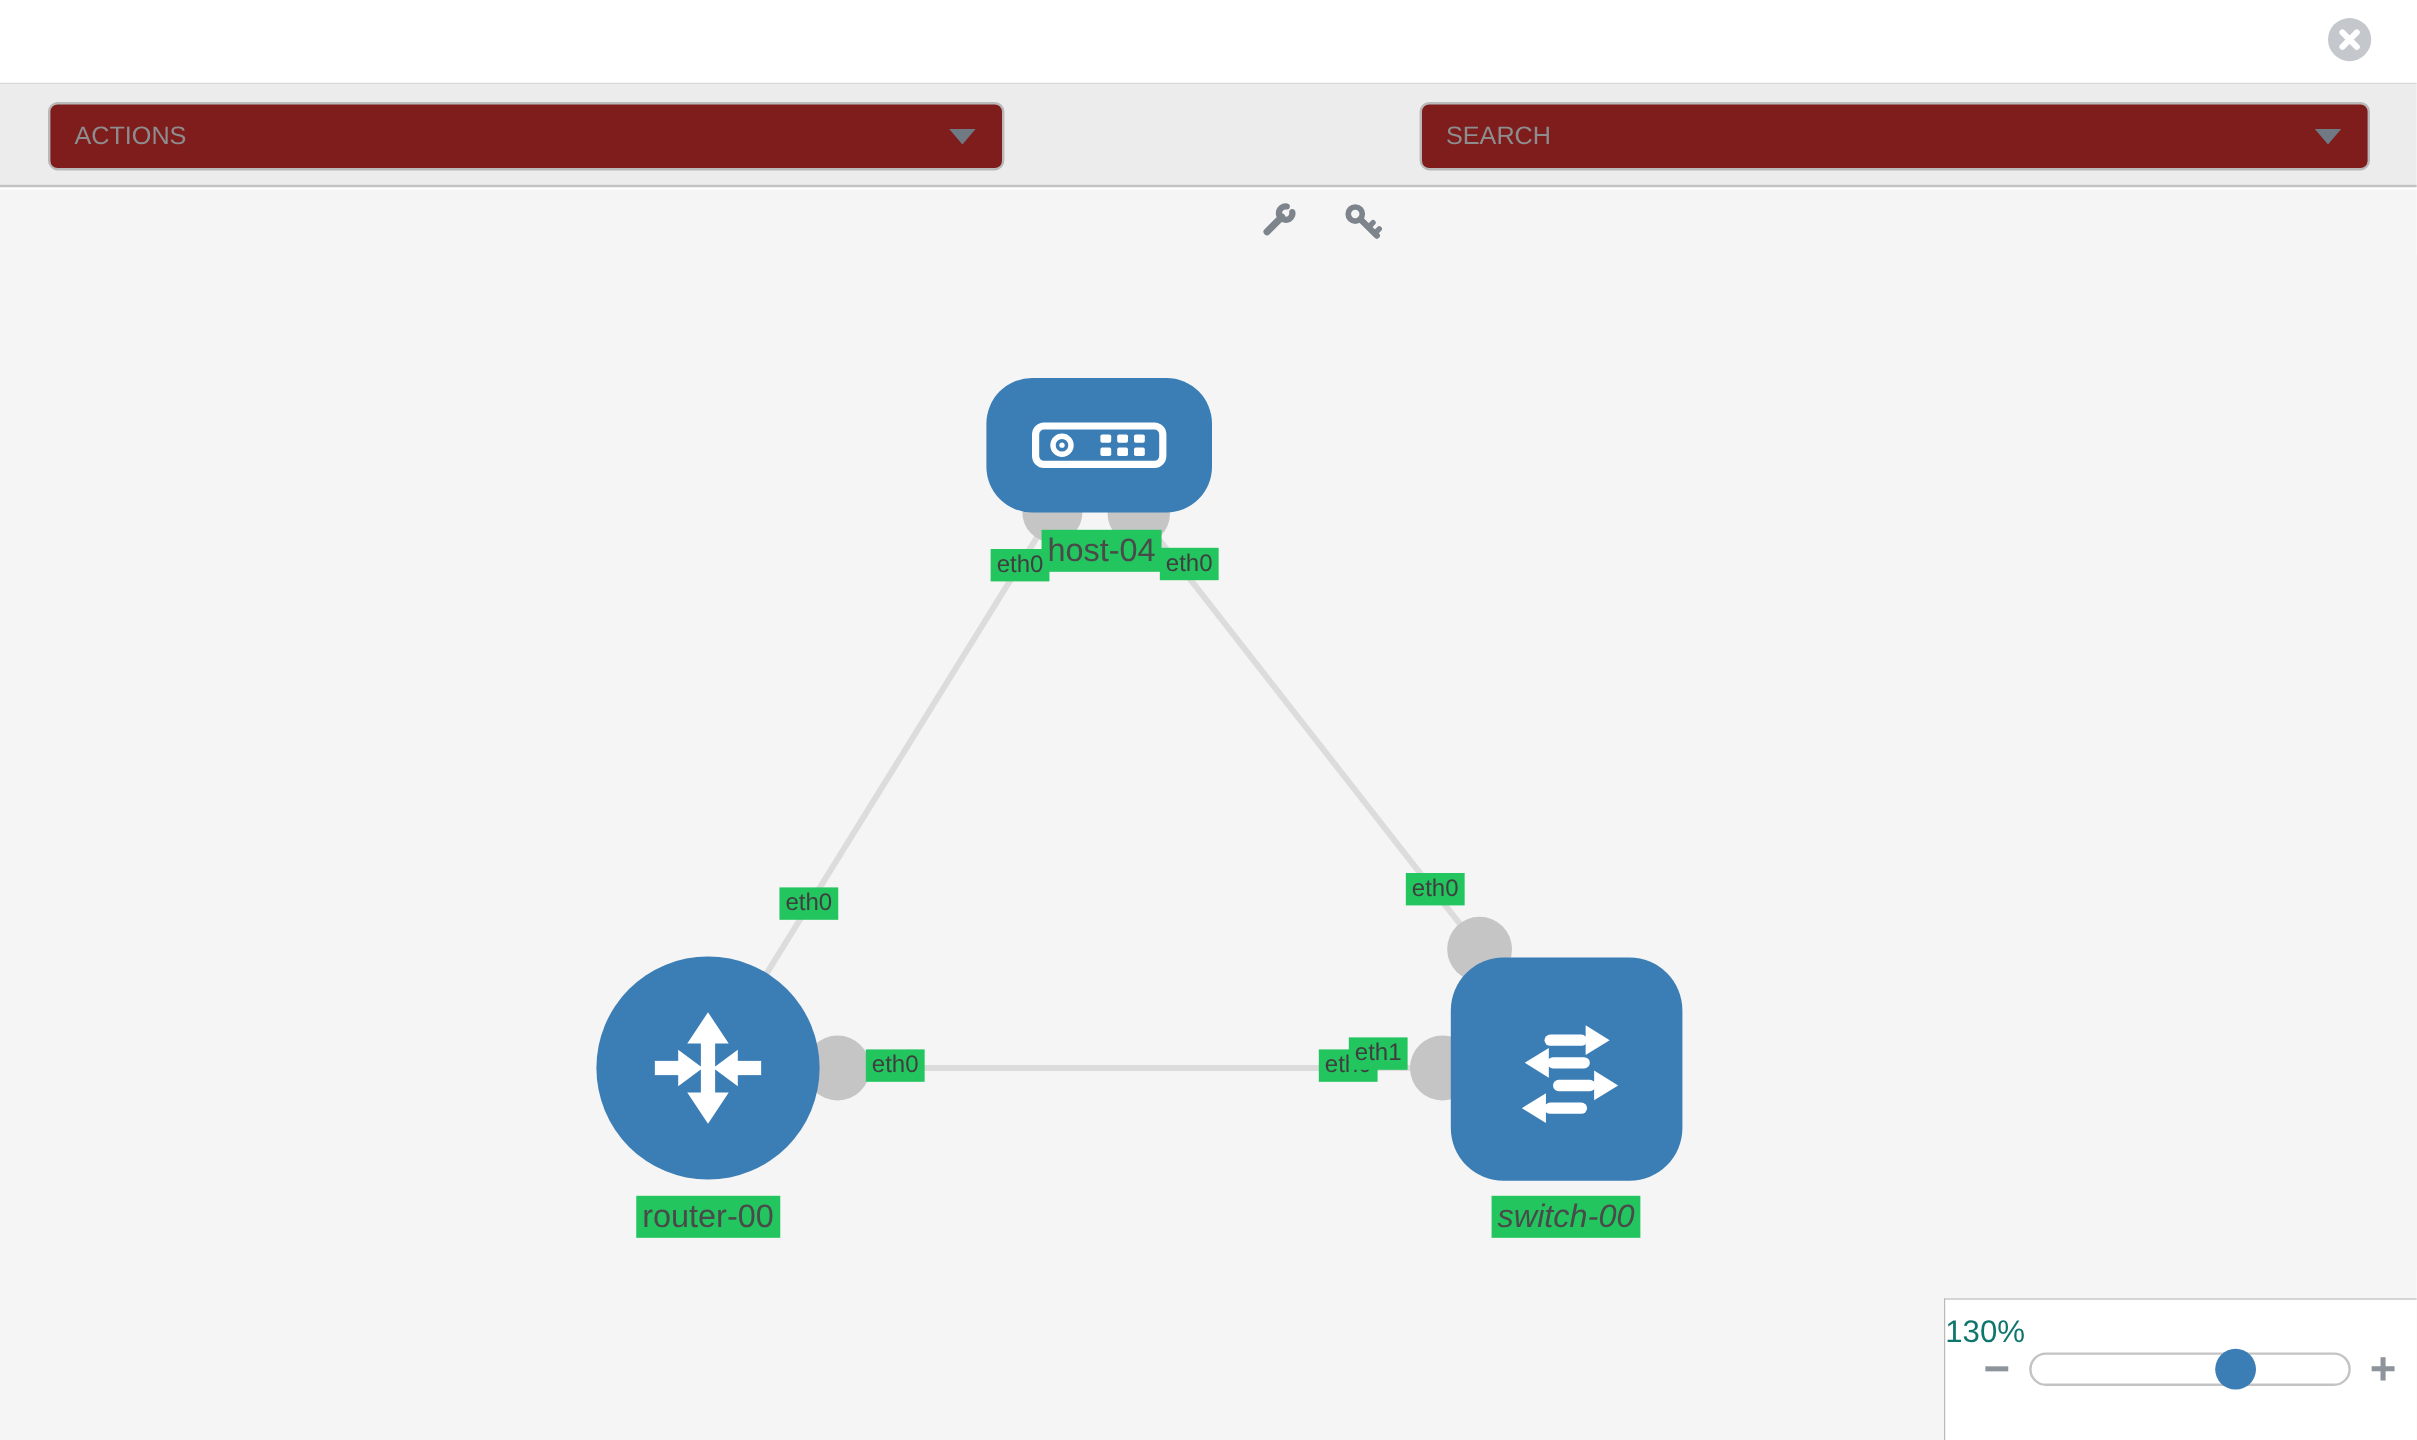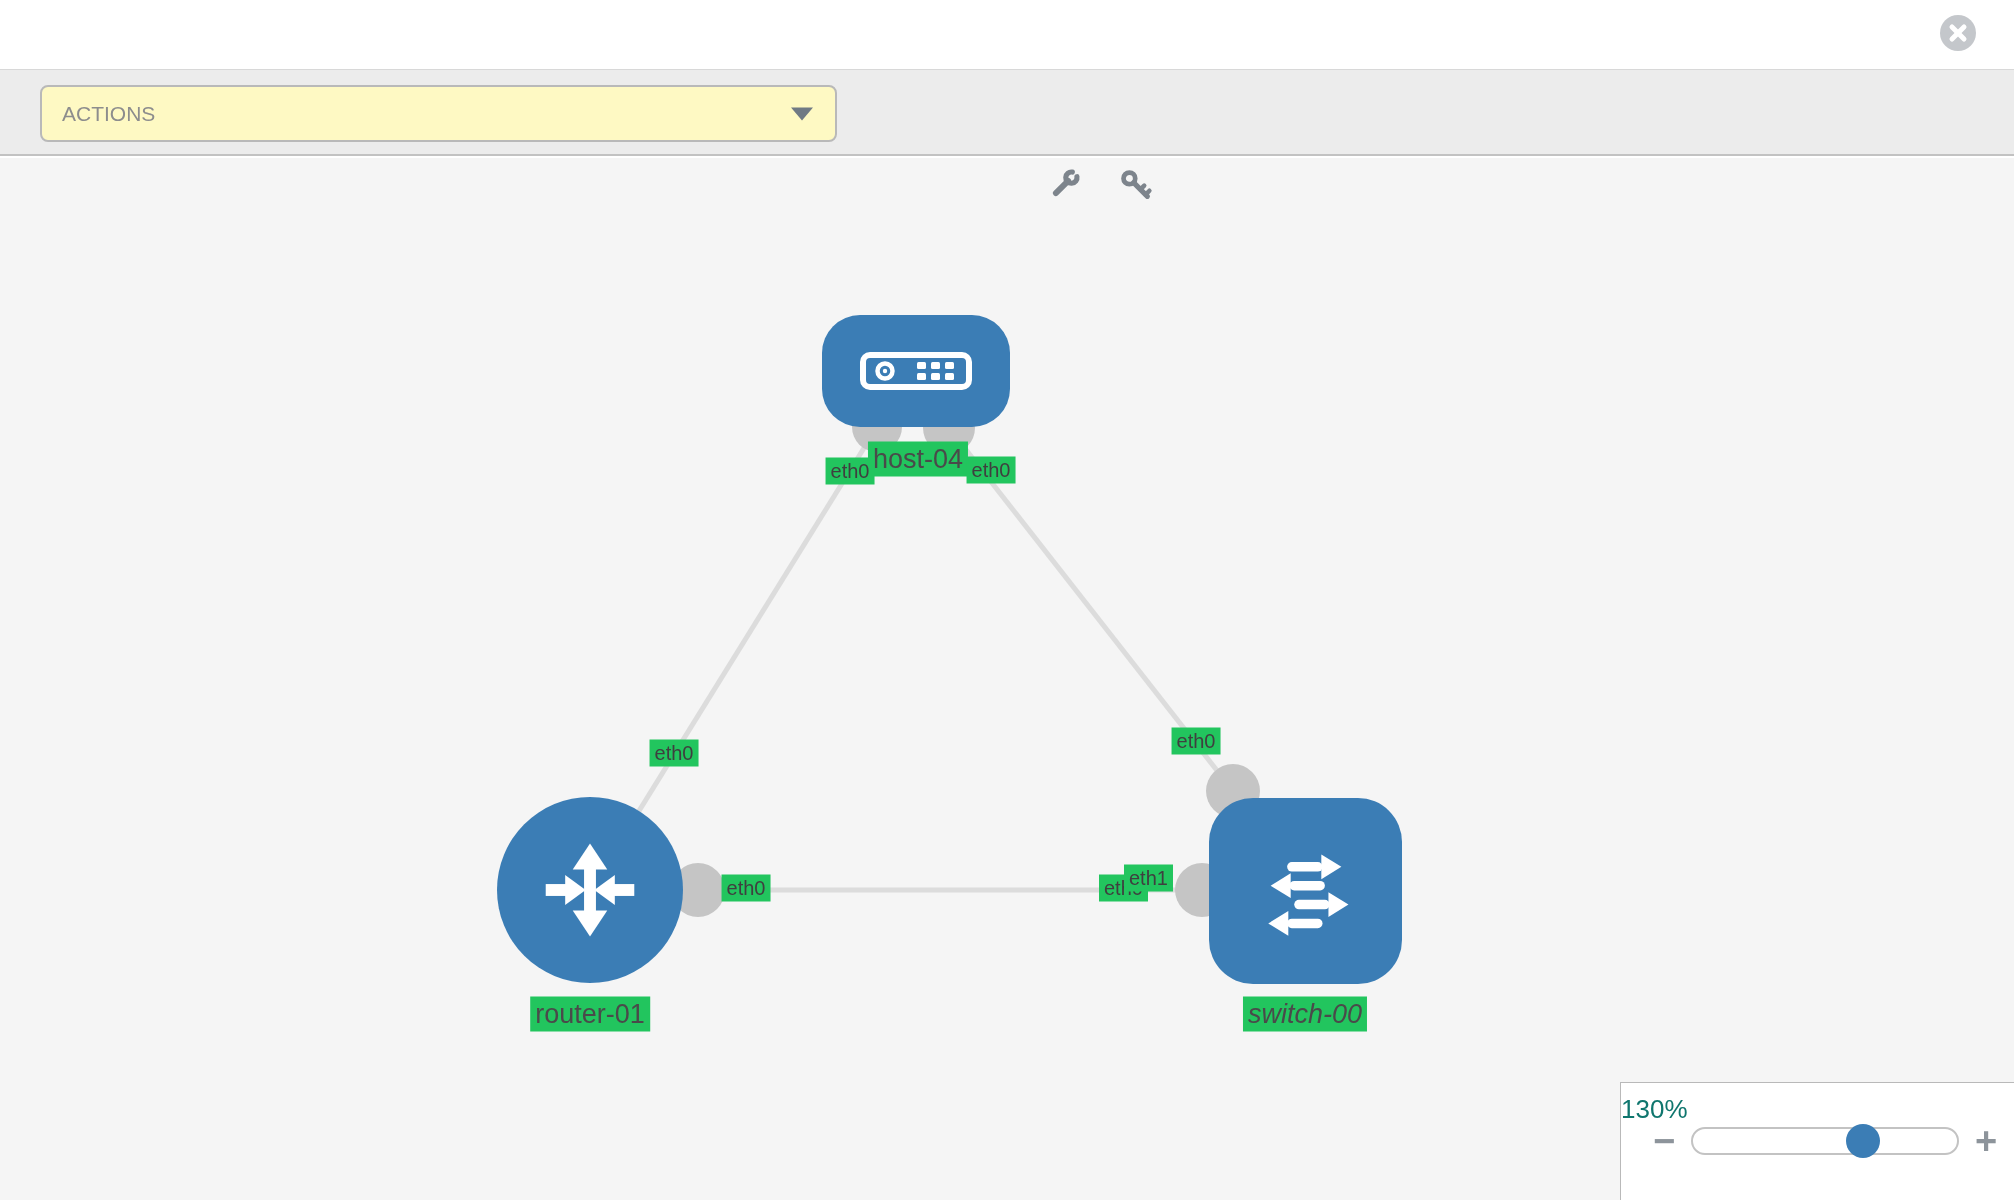--- a/index.html
+++ b/index.html
@@ -25,21 +25,21 @@
     display: flex; align-items: center; justify-content: center;
   }
 
   
   .toolbar {
     position: absolute; top: 70px; left: 0; right: 0; height: 86px;
     background: #ececec; border-bottom: 2px solid #c2c2c2; z-index: 19;
   }
   .select-box {
     position: absolute; top: 15px; height: 57px;
-    background: #fef9c3; border: 2px solid #b9b9b9; border-radius: 8px;
+    background: #7f1d1d; border: 2px solid #b9b9b9; border-radius: 8px;
     display: flex; align-items: center; padding: 0 20px;
     font-size: 21px; color: #8d8d8d; cursor: pointer;
   }
   .actions-box { left: 40px; width: 797px; }
   .search-box  { left: 1183px; width: 792px; }
   .caret {
     position: absolute; right: 22px; top: 50%; transform: translateY(-50%);
     width: 0; height: 0;
     border-left: 11px solid transparent; border-right: 11px solid transparent;
     border-top: 13px solid #707a84;
@@ -146,20 +146,24 @@
       <svg width="36" height="36" viewBox="0 0 32 32">
         <g stroke="#7d848c" fill="none" stroke-linecap="round">
           <circle cx="11" cy="11" r="5.2" stroke-width="4.2"></circle>
           <line x1="14.8" y1="14.8" x2="27" y2="27" stroke-width="4.6"></line>
           <line x1="20.8" y1="20.8" x2="24.2" y2="17.4" stroke-width="4"></line>
           <line x1="25.4" y1="25.4" x2="28.8" y2="22" stroke-width="4"></line>
         </g>
       </svg>
     </div>
 
+    <div class="select-box search-box">
+      <span>SEARCH</span>
+      <span class="caret"></span>
+    </div>
   </div>
 
   <div class="canvas">
 
     <svg class="net-svg" width="2014" height="1044" viewBox="0 0 2014 1044">
 
       <line x1="877" y1="269" x2="590" y2="732" stroke="#dcdcdc" stroke-width="5"></line>
       <line x1="949" y1="270" x2="1233" y2="633" stroke="#dcdcdc" stroke-width="5"></line>
       <line x1="590" y1="732" x2="1202" y2="732" stroke="#dcdcdc" stroke-width="5"></line>
 
@@ -209,21 +213,21 @@
           <polygon points="37,35 37,56 20,45.5"></polygon>
           <rect x="40" y="57.5" width="30" height="8" rx="4"></rect>
           <polygon points="69,51 69,72 86,61.5"></polygon>
           <rect x="34" y="73.5" width="30" height="8" rx="4"></rect>
           <polygon points="35,67 35,88 18,77.5"></polygon>
         </g>
       </svg>
     </div>
 
     <div class="chip node-label host-label">host-04</div>
-    <div class="chip node-label router-label">router-01</div>
+    <div class="chip node-label router-label">router-00</div>
     <div class="chip node-label switch-label">switch-00</div>
 
     <div class="chip if-label if-host-left">eth0</div>
     <div class="chip if-label if-host-right">eth0</div>
     <div class="chip if-label if-router-up">eth0</div>
     <div class="chip if-label if-switch-up">eth0</div>
     <div class="chip if-label if-bottom-left">eth0</div>
     <div class="chip if-label anchor-left if-overlap-back">eth0</div>
     <div class="chip if-label anchor-left front if-overlap-front">eth1</div>
 

